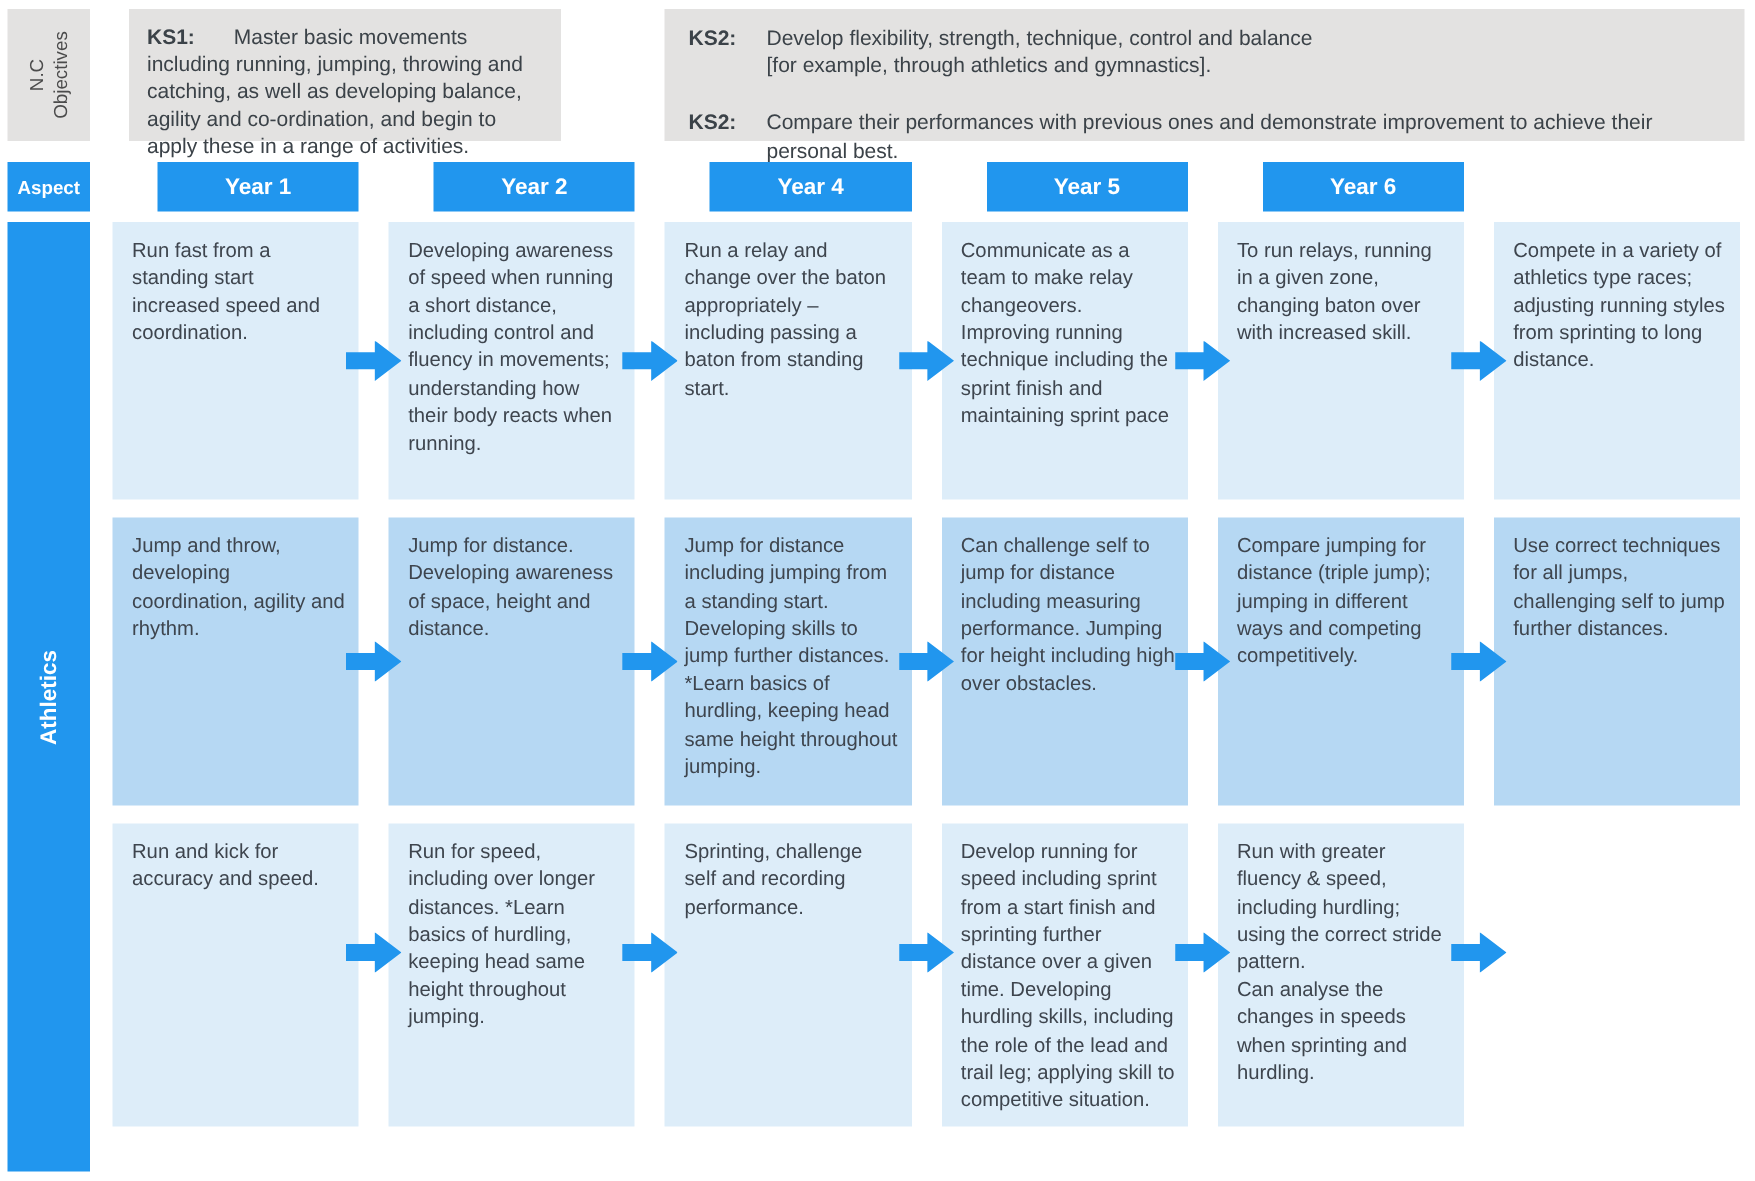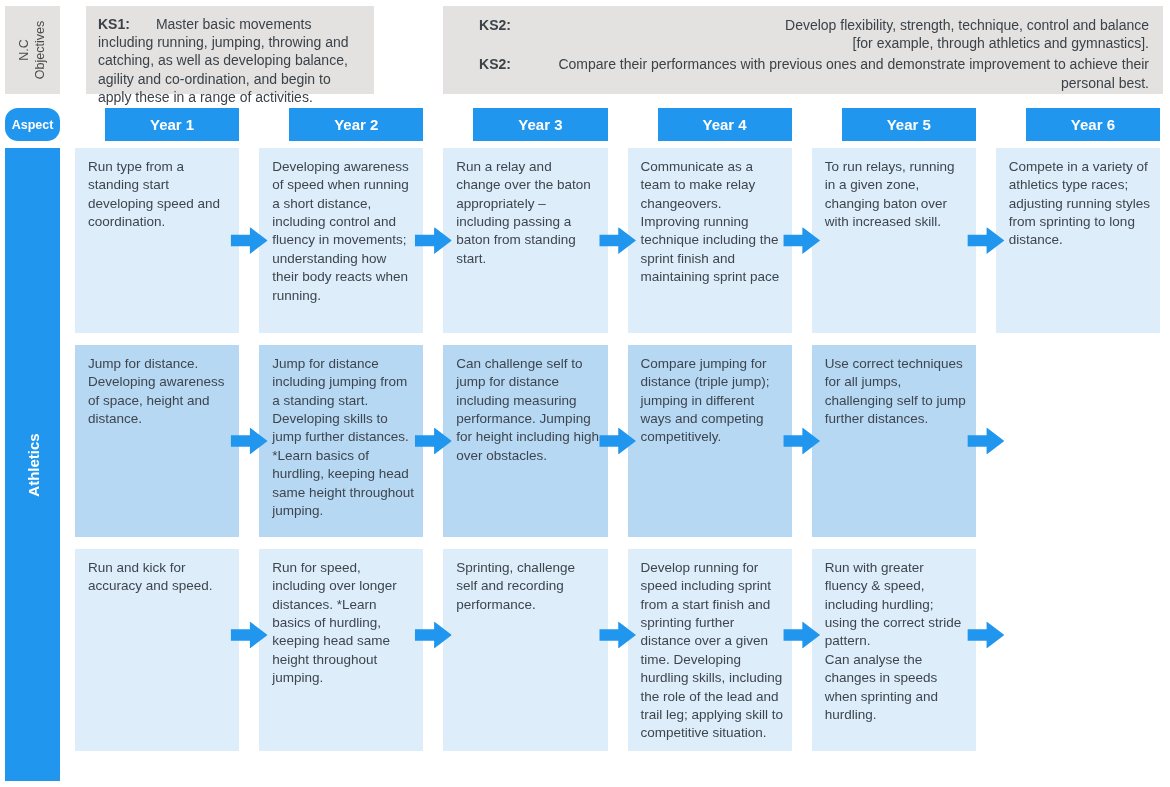--- a/index.html
+++ b/index.html
@@ -20,29 +20,29 @@
   .nc-box .vtext { font-size:12.5px; color:#4b4b4b; line-height:1.25; width:90px; }
   .ks-box {
     position:absolute; top:6px; height:88px; background:#e3e2e1;
     box-sizing:border-box; color:#3b4248; font-size:14px; line-height:1.3;
   }
   .ks1-box { left:75px; width:288px; padding:9px 8px 8px 12px;margin-left:11px; }
   .ks1-box p { margin:0; }
   .ks-label { font-weight:bold; margin-right:26px; }
   .ks2-box {
     left:443px; width:720px; padding:10px 14px 8px 16px;
-    display:grid; grid-template-columns:52px 1fr; row-gap:3px; align-content:start;text-align:right;
+    display:grid; grid-template-columns:52px 1fr; row-gap:20px; align-content:start;
   }
   .ks2-box b { font-weight:bold; }
-  .pre { white-space:pre-line;margin-left:44px; }
+  .pre { white-space:pre-line; }
   
   .aspect-box {
     position:absolute; left:5px; top:108px; width:55px; height:33px;
     background:#2196ee; color:#ffffff; font-weight:bold; font-size:12.5px;
-    display:flex; align-items:center; justify-content:center;border-radius:13px;
+    display:flex; align-items:center; justify-content:center;
   }
   .years-grid {
     position:absolute; left:75px; top:108px; width:1085px; height:33px;
     display:grid; grid-template-columns:repeat(6,1fr); column-gap:20px;
   }
   .year-header {
     background:#2196ee; color:#ffffff; font-weight:bold; font-size:15px;
     display:flex; align-items:center; justify-content:center;margin-left:30px;
   }
   
@@ -96,47 +96,47 @@
     <span class="pre">Develop flexibility, strength, technique, control and balance
 [for example, through athletics and gymnastics].</span>
     <b>KS2:</b>
     <span>Compare their performances with previous ones and demonstrate improvement to achieve their personal best.</span>
   </div>
 
   <div class="aspect-box">Aspect</div>
   <div class="years-grid">
     <div class="year-header">Year 1</div>
     <div class="year-header">Year 2</div>
-    <div class="year-header">Year 3</div>
     <div class="year-header">Year 4</div>
     <div class="year-header">Year 5</div>
     <div class="year-header">Year 6</div>
   </div>
 
   <div class="athletics-bar">
     <span class="vtext">Athletics</span>
   </div>
 
   <div class="rows">
 
     <div class="trow trow-1 trow-light">
-      <div class="cell">Run type from a standing start developing speed and coordination.</div>
+      <div class="cell">Run fast from a standing start increased speed and coordination.</div>
       <div class="cell">Developing awareness of speed when running a short distance, including control and fluency in movements; understanding how their body reacts when running.</div>
       <div class="cell">Run a relay and change over the baton appropriately – including passing a baton from standing start.</div>
       <div class="cell">Communicate as a team to make relay changeovers. Improving running technique including the sprint finish and maintaining sprint pace</div>
       <div class="cell">To run relays, running in a given zone, changing baton over with increased skill.</div>
       <div class="cell">Compete in a variety of athletics type races; adjusting running styles from sprinting to long distance.</div>
       <span class="arrow a1"></span>
       <span class="arrow a2"></span>
       <span class="arrow a3"></span>
       <span class="arrow a4"></span>
       <span class="arrow a5"></span>
     </div>
 
     <div class="trow trow-2 trow-mid">
+      <div class="cell">Jump and throw, developing coordination, agility and rhythm.</div>
       <div class="cell">Jump for distance. Developing awareness of space, height and distance.</div>
       <div class="cell">Jump for distance including jumping from a standing start. Developing skills to jump further distances. *Learn basics of hurdling, keeping head same height throughout jumping.</div>
       <div class="cell">Can challenge self to jump for distance including measuring performance. Jumping for height including high over obstacles.</div>
       <div class="cell">Compare jumping for distance (triple jump); jumping in different ways and competing competitively.</div>
       <div class="cell">Use correct techniques for all jumps, challenging self to jump further distances.</div>
       <span class="arrow a1"></span>
       <span class="arrow a2"></span>
       <span class="arrow a3"></span>
       <span class="arrow a4"></span>
       <span class="arrow a5"></span>

